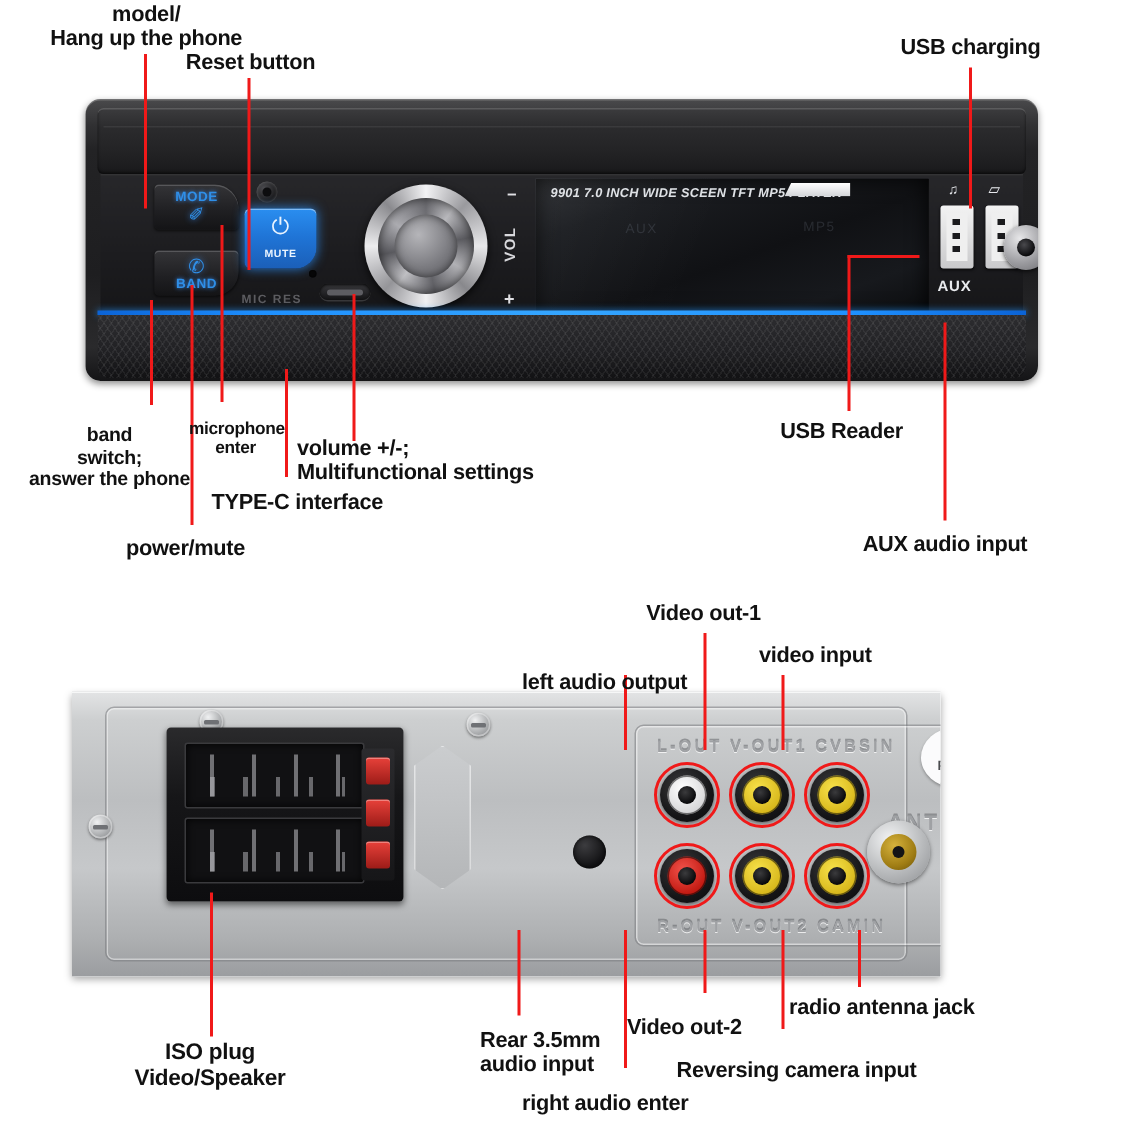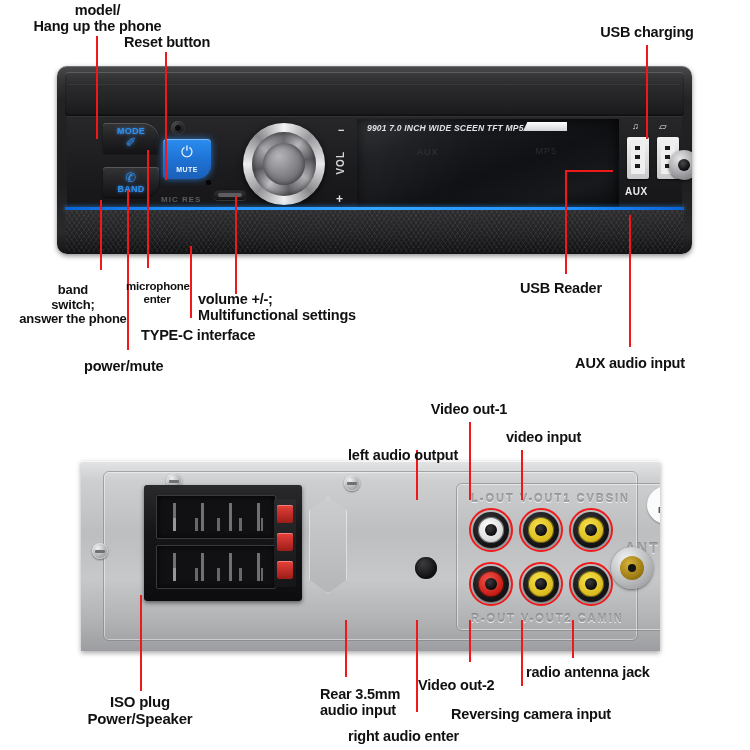--- a/index.html
+++ b/index.html
@@ -220,21 +220,20 @@
     content:"";position:absolute;left:9px;top:9px;width:12px;height:12px;border-radius:50%;
     background:radial-gradient(circle at 40% 35%,#49494d,#0a0a0c 70%);
   }
 
   
   .rear{
     position:absolute;left:48px;top:461px;width:579px;height:190px;
     background:linear-gradient(180deg,#e3e4e5 0%,#cdcfd0 10%,#bcbec0 38%,#c6c8ca 62%,#aeb0b2 86%,#9b9da0 100%);
     box-shadow:0 2px 5px rgba(0,0,0,.35),inset 0 1px 0 rgba(255,255,255,.7);
     overflow:hidden;
-    margin-left:33px;
   }
   .rear-inner{
     position:absolute;left:22px;top:10px;right:22px;bottom:10px;
     border:1px solid rgba(120,122,125,.55);border-radius:6px;
     box-shadow:inset 0 0 0 1px rgba(255,255,255,.45);
   }
   .rear-emb{
     position:absolute;width:38px;height:96px;
     background:linear-gradient(180deg,#cbcdcf,#b4b6b8);
     clip-path:polygon(50% 0,100% 14%,100% 86%,50% 100%,0 86%,0 14%);
@@ -529,21 +528,21 @@
   <div class="lead" style="left:521px;top:620px;height:66px;"></div>
   <div class="lead" style="left:572px;top:620px;height:38px;"></div>
 
   <div class="lbl c" style="left:402px;top:401px;width:134px;font-size:14.5px;">Video out-1</div>
 
   <div class="lbl l" style="left:348px;top:447px;width:128px;font-size:14.5px;">left audio output</div>
 
   <div class="lbl l" style="left:474px;top:429px;width:120px;font-size:14.5px;margin-left:32px;">video input</div>
 
   <div class="lbl c" style="left:62px;top:694px;width:156px;font-size:15px;">ISO plug
-Power/Speaker</div>
+Video/Speaker</div>
 
   <div class="lbl l" style="left:320px;top:686px;width:108px;font-size:14.5px;">Rear 3.5mm
 audio input</div>
 
   <div class="lbl l" style="left:348px;top:728px;width:180px;font-size:14.5px;">right audio enter</div>
 
   <div class="lbl l" style="left:418px;top:677px;width:120px;font-size:14.5px;">Video out-2</div>
 
   <div class="lbl l" style="left:451px;top:706px;width:220px;font-size:14.5px;">Reversing camera input</div>
 

